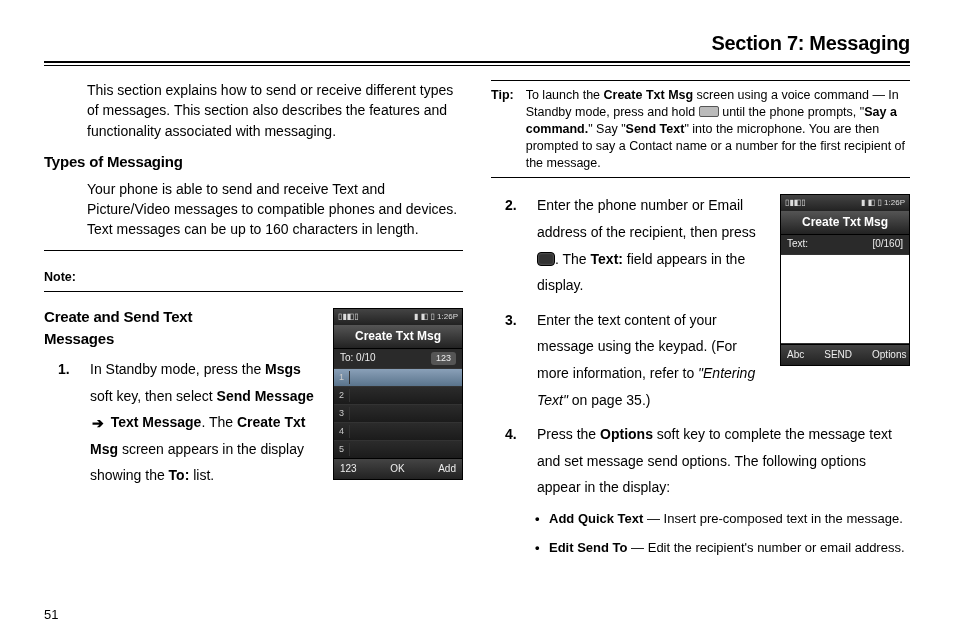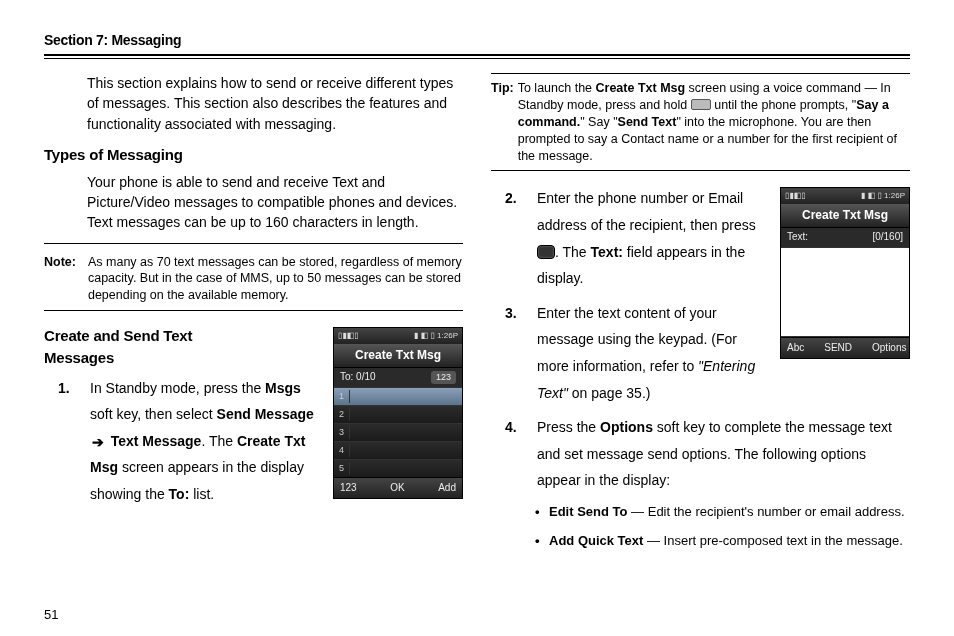--- a/index.html
+++ b/index.html
@@ -6,63 +6,64 @@
   body {
     width: 954px;
     height: 636px;
     background: #fff;
     font-family: Arial, Helvetica, sans-serif;
     color: #000;
     position: relative;
     padding: 32px 44px 10px 44px;
   }
   .section-title {
-    font-size: 14px;
+    font-size: 20px;
     font-weight: 900;
     letter-spacing: -0.3px;
     font-stretch: condensed;
     margin-bottom: 6px;
+    text-align: right;
   }
   .rule-heavy { border: none; border-top: 2px solid #000; margin-bottom: 2px; }
   .rule-light { border: none; border-top: 1px solid #000; margin-bottom: 14px; }
   .columns {
     display: flex;
     gap: 28px;
   }
   .col { flex: 1 1 0; font-size: 14px; line-height: 1.45; }
   .col p { margin-bottom: 10px; margin-left: 29px; }
   .indent-block { padding-left: 14px; }
   .sub-head {
     font-weight: 900;
     font-size: 15px;
     letter-spacing: -0.2px;
     margin: 6px 0 6px 0;
     font-stretch: condensed;
   }
   .note-box {
     border-top: 1px solid #000;
     border-bottom: 1px solid #000;
-    padding: 10px 0 6px 0;
+    padding: 18px 0 6px 0;
     margin: 10px 0 14px 0;
     font-size: 12.5px;
     line-height: 1.35;
     display: flex;
-    gap: 12px;
+    gap: 2px;
   }
   .note-box .label { font-weight: 700; white-space: nowrap; }
   .note-box .text { }
   .tip-box {
     border-top: 1px solid #000;
     border-bottom: 1px solid #000;
     padding: 6px 0 6px 0;
     margin: 0 0 14px 0;
     font-size: 12.5px;
     line-height: 1.35;
     display: flex;
-    gap: 4px;
+    gap: 12px;
   }
   .tip-box .label { font-weight: 700; white-space: nowrap; }
   .b { font-weight: 700; }
   .i { font-style: italic; }
 
   
   .ol { padding-left: 40px; }
   .ol-item { position: relative; margin-bottom: 8px; padding-left: 6px; line-height: 1.9; }
   .ol-item .num { position: absolute; left: -26px; font-weight: 700; }
 
@@ -149,21 +150,20 @@
       <p>This section explains how to send or receive different types of messages. This section also describes the features and functionality associated with messaging.</p>
     </div>
 
     <div class="sub-head">Types of Messaging</div>
     <div class="indent-block">
       <p>Your phone is able to send and receive Text and Picture/Video messages to compatible phones and devices. Text messages can be up to 160 characters in length.</p>
     </div>
 
     <div class="note-box">
       <span class="label">Note:</span>
-      <span class="text">As many as 70 text messages can be stored, regardless of memory capacity. But in the case of MMS, up to 50 messages can be stored depending on the available memory.</span>
     </div>
 
     <div class="phone-fig">
       <div class="phone">
         <div class="status">
           <span>▯▮◧▯</span>
           <span>▮ ◧ ▯  1:26P</span>
         </div>
         <div class="title">Create Txt Msg</div>
         <div class="inforow">
@@ -255,23 +255,23 @@
       <div class="ol-item" style="line-height:1.9;">
         <span class="num">4.</span>
         <span>
           <span>Press the </span><span class="b">Options</span><span> soft key to complete the message text and set message send options. The following options appear in the display:</span>
         </span>
       </div>
     </div>
 
     <div class="ul">
       <div class="ul-item">
+        <span class="b">Add Quick Text</span><span> — Insert pre-composed text in the message.</span>
+      </div>
+      <div class="ul-item">
         <span class="b">Edit Send To</span><span> — Edit the recipient's number or email address.</span>
-      </div>
-      <div class="ul-item">
-        <span class="b">Add Quick Text</span><span> — Insert pre-composed text in the message.</span>
       </div>
     </div>
 
   </div>
 </div>
 
 <div class="page-num">51</div>
 
 </body></html>

